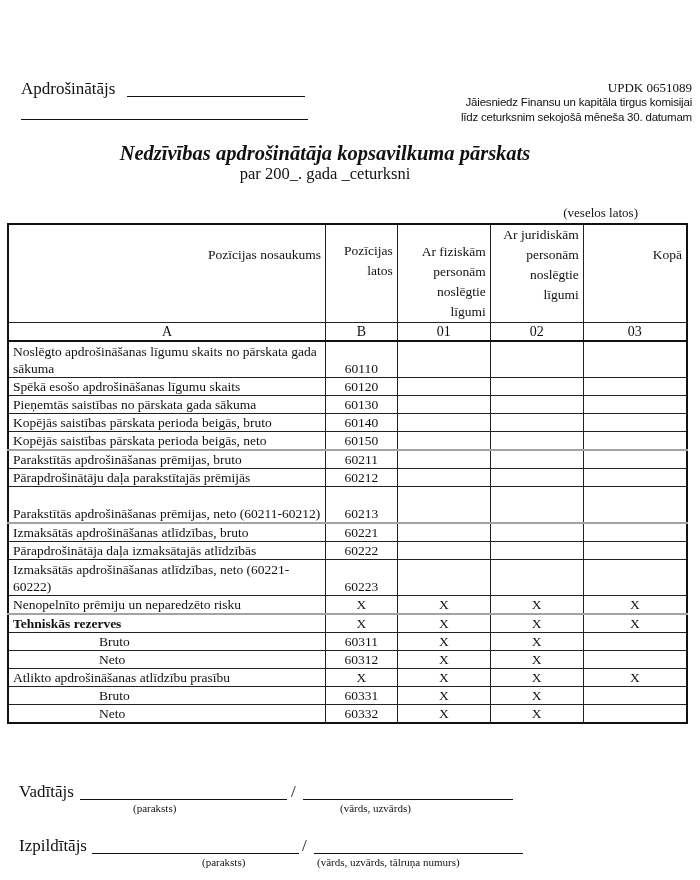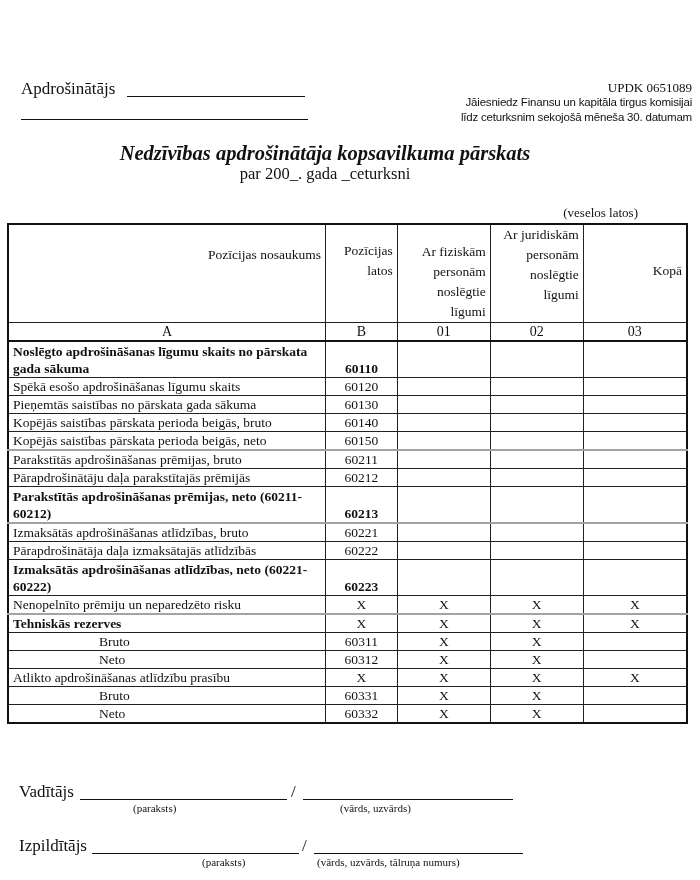--- a/index.html
+++ b/index.html
@@ -23,24 +23,24 @@
     font-size: 13.5px; line-height: 17px;
   }
   table.report td, table.report th {
     border: 1px solid #222; padding: 0 4px; font-weight: normal; vertical-align: top;
   }
   table.report th { text-align: right; vertical-align: top; padding-top: 16px; line-height: 20px; }
   tr.head-row { height: 89px; }
   tr.head-row th.name { padding-top: 20px; }
   tr.head-row th.c01 { padding-top: 17px; }
   tr.head-row th.c02 { padding-top: 0px; }
-  tr.head-row th.c03 { padding-top: 36px; }
+  tr.head-row th.c03 { padding-top: 20px; }
   tr.letter-row td { text-align: center; height: 17px; border-bottom: 2px solid #111; font-size: 14px; vertical-align: middle; }
   tr.body-row td { height: 17px; vertical-align: bottom; }
-  tr.body-row.tall td { height: 35px; font-weight: bold; }
+  tr.body-row.tall td { height: 35px; }
   tr.sep td { border-top: 2px solid #a3a3a3; }
   td.name { text-align: left; padding-left: 6px; }
   td.name.indent { padding-left: 90px; }
   td.name.bold { font-weight: bold; }
   td.code, td.val { text-align: center; }
   col.c-a { width: 318px; } col.c-b { width: 72px; } col.c-1 { width: 93px; }
   col.c-2 { width: 93px; } col.c-3 { width: 104px; }
 
   .sig-label { font-size: 17px; }
   .sig-hint { font-size: 11px; }

